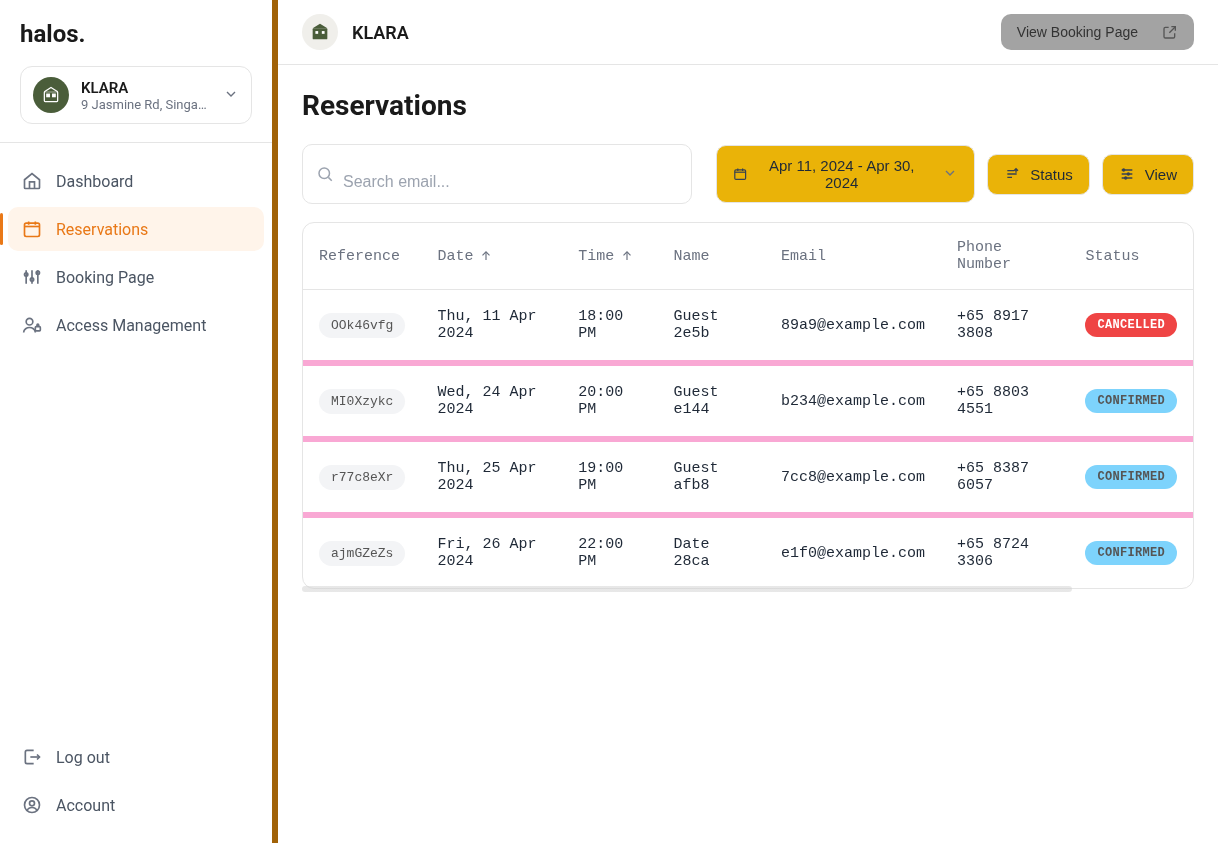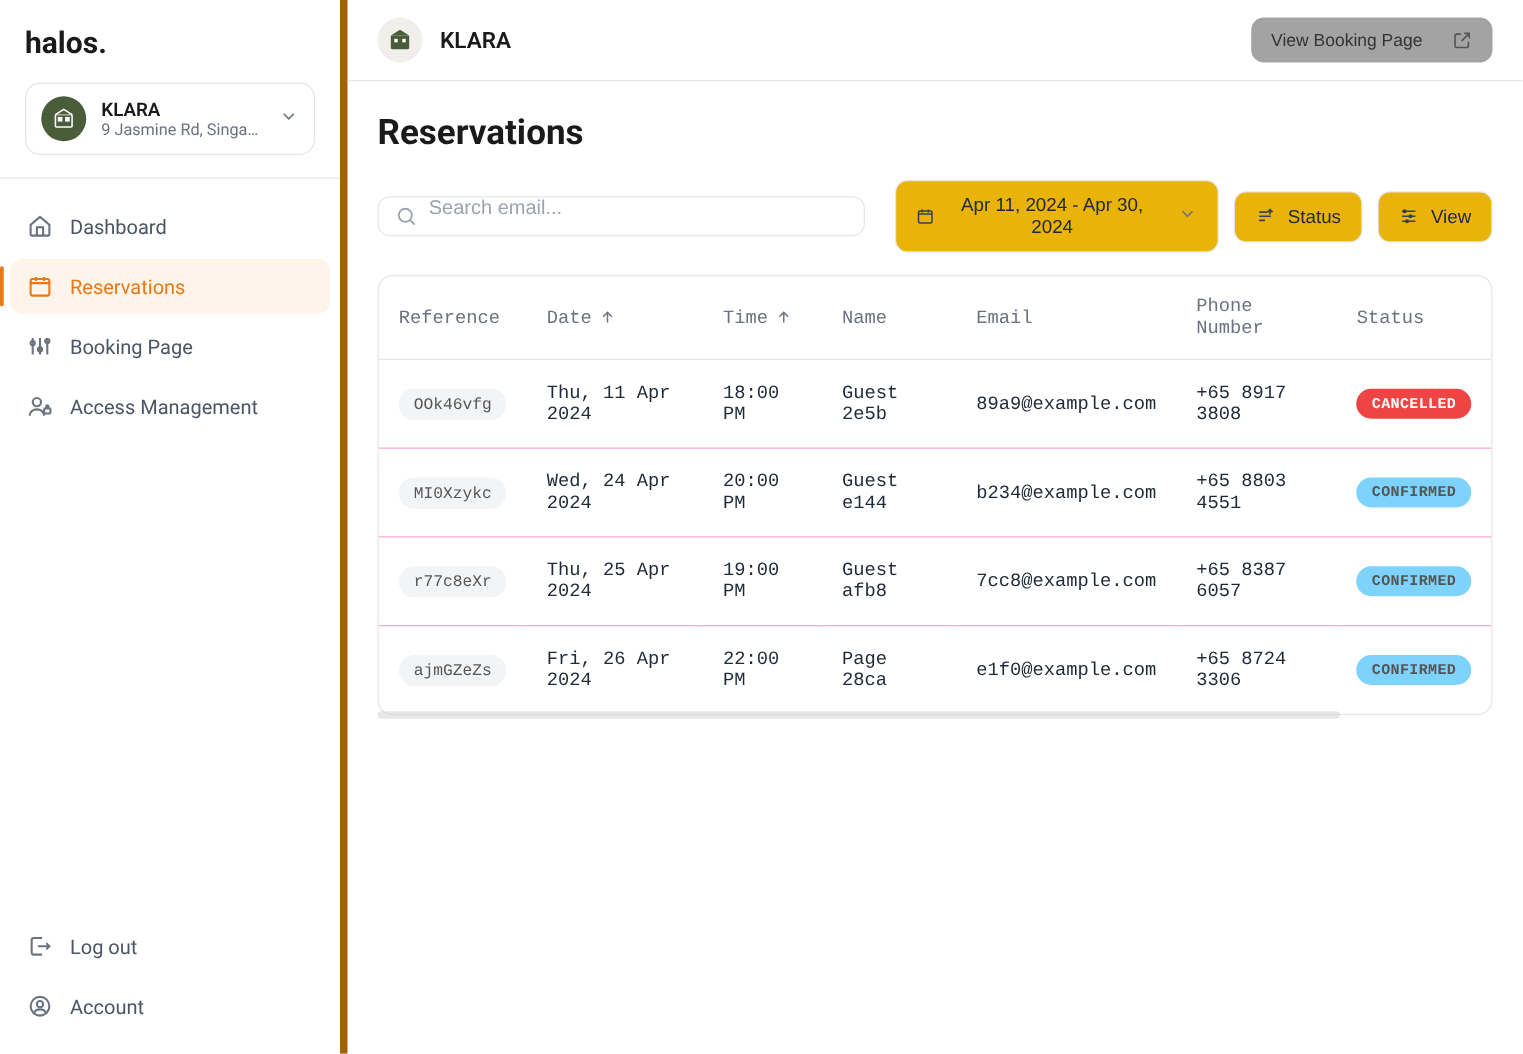--- a/index.html
+++ b/index.html
@@ -29,32 +29,32 @@
 .topbar-avatar { width: 36px; height: 36px; border-radius: 50%; background: #f0efeb; display: flex; align-items: center; justify-content: center; }
 .topbar-avatar svg { width: 22px; height: 22px; }
 .topbar-title { font-size: 18px; font-weight: 600; }
 .view-booking-btn { display: flex; align-items: center; gap: 24px; background: #a3a3a3; border: none; border-radius: 10px; padding: 10px 16px; font-size: 14px; font-weight: 500; color: #333; cursor: pointer; }
 .view-booking-btn svg { width: 16px; height: 16px; }
 .content { padding: 24px; }
 .page-title { font-size: 28px; font-weight: 700; margin-bottom: 22px; }
 .controls { display: flex; align-items: center; gap: 12px; margin-bottom: 18px; }
 .search-wrap { position: relative; width: 424px; }
 .search-wrap svg { position: absolute; left: 14px; top: 50%; transform: translateY(-50%); stroke: #9ca3af; width: 18px; height: 18px; }
-.search-input { width: 100%; border: 1px solid #e5e5e5; border-radius: 10px; padding: 0 14px 12px 40px; font-size: 16px; outline: none; color: #333; }
+.search-input { width: 100%; border: 1px solid #e5e5e5; border-radius: 10px; padding: 28px 14px 12px 40px; font-size: 16px; outline: none; color: #333; }
 .search-input::placeholder { color: #9ca3af; }
 .spacer { flex: 1; }
 .pill-btn { display: flex; align-items: center; gap: 10px; border: 1px solid #e5e5e5; background: #eab308; border-radius: 10px; padding: 11px 16px; font-size: 15px; font-weight: 500; color: #1f2937; cursor: pointer; }
 .pill-btn svg { width: 16px; height: 16px; }
 .date-btn { gap: 12px; }
 .date-btn .chevron { margin-left: 6px; }
 .table-wrap { border: 1px solid #e5e5e5; border-radius: 12px; overflow: hidden; }
 table { width: 100%; border-collapse: collapse; font-family: Liberation Mono, monospace; }
 th { text-align: left; font-weight: 500; color: #6b7280; font-size: 15px; padding: 16px; border-bottom: 1px solid #e5e5e5; }
 th .sort-arrow { margin-left: 6px; color: #6b7280; display: inline-flex; vertical-align: middle; }
-td { padding: 18px 16px; border-bottom: 1px solid #f9a8d4; font-size: 15px; color: #1f2937; }
+td { padding: 18px 16px; border-bottom: 6px solid #f9a8d4; font-size: 15px; color: #1f2937; }
 tr:last-child td { border-bottom: none; }
 .ref-pill { display: inline-block; background: #f3f4f6; border-radius: 999px; padding: 5px 12px; font-size: 13px; font-weight: 500; color: #555; }
 .status-pill { display: inline-block; border-radius: 999px; padding: 5px 12px; font-size: 12px; font-weight: 700; letter-spacing: 0.3px; }
 .status-cancelled { background: #ef4444; color: #fff; }
 .status-confirmed { background: #7dd3fc; color: #555; }
 .scroll-edge { height: 6px; background: linear-gradient(#d0d0d0, #d0d0d0); width: 770px; border-radius: 3px; margin-top: -3px; opacity: 0.5; }
 </style>
 </head>
 <body>
 
@@ -252,21 +252,21 @@
                 <td>19:00 PM</td>
                 <td>Guest afb8</td>
                 <td>7cc8@example.com</td>
                 <td>+65 8387 6057</td>
                 <td><span class="status-pill status-confirmed">CONFIRMED</span></td>
               </tr>
               <tr>
                 <td><span class="ref-pill">ajmGZeZs</span></td>
                 <td>Fri, 26 Apr 2024</td>
                 <td>22:00 PM</td>
-                <td>Page 28ca</td>
+                <td>Date 28ca</td>
                 <td>e1f0@example.com</td>
                 <td>+65 8724 3306</td>
                 <td><span class="status-pill status-confirmed">CONFIRMED</span></td>
               </tr>
             </tbody>
         </table>
       </div>
       <div class="scroll-edge"></div>
     </div>
   </main>

